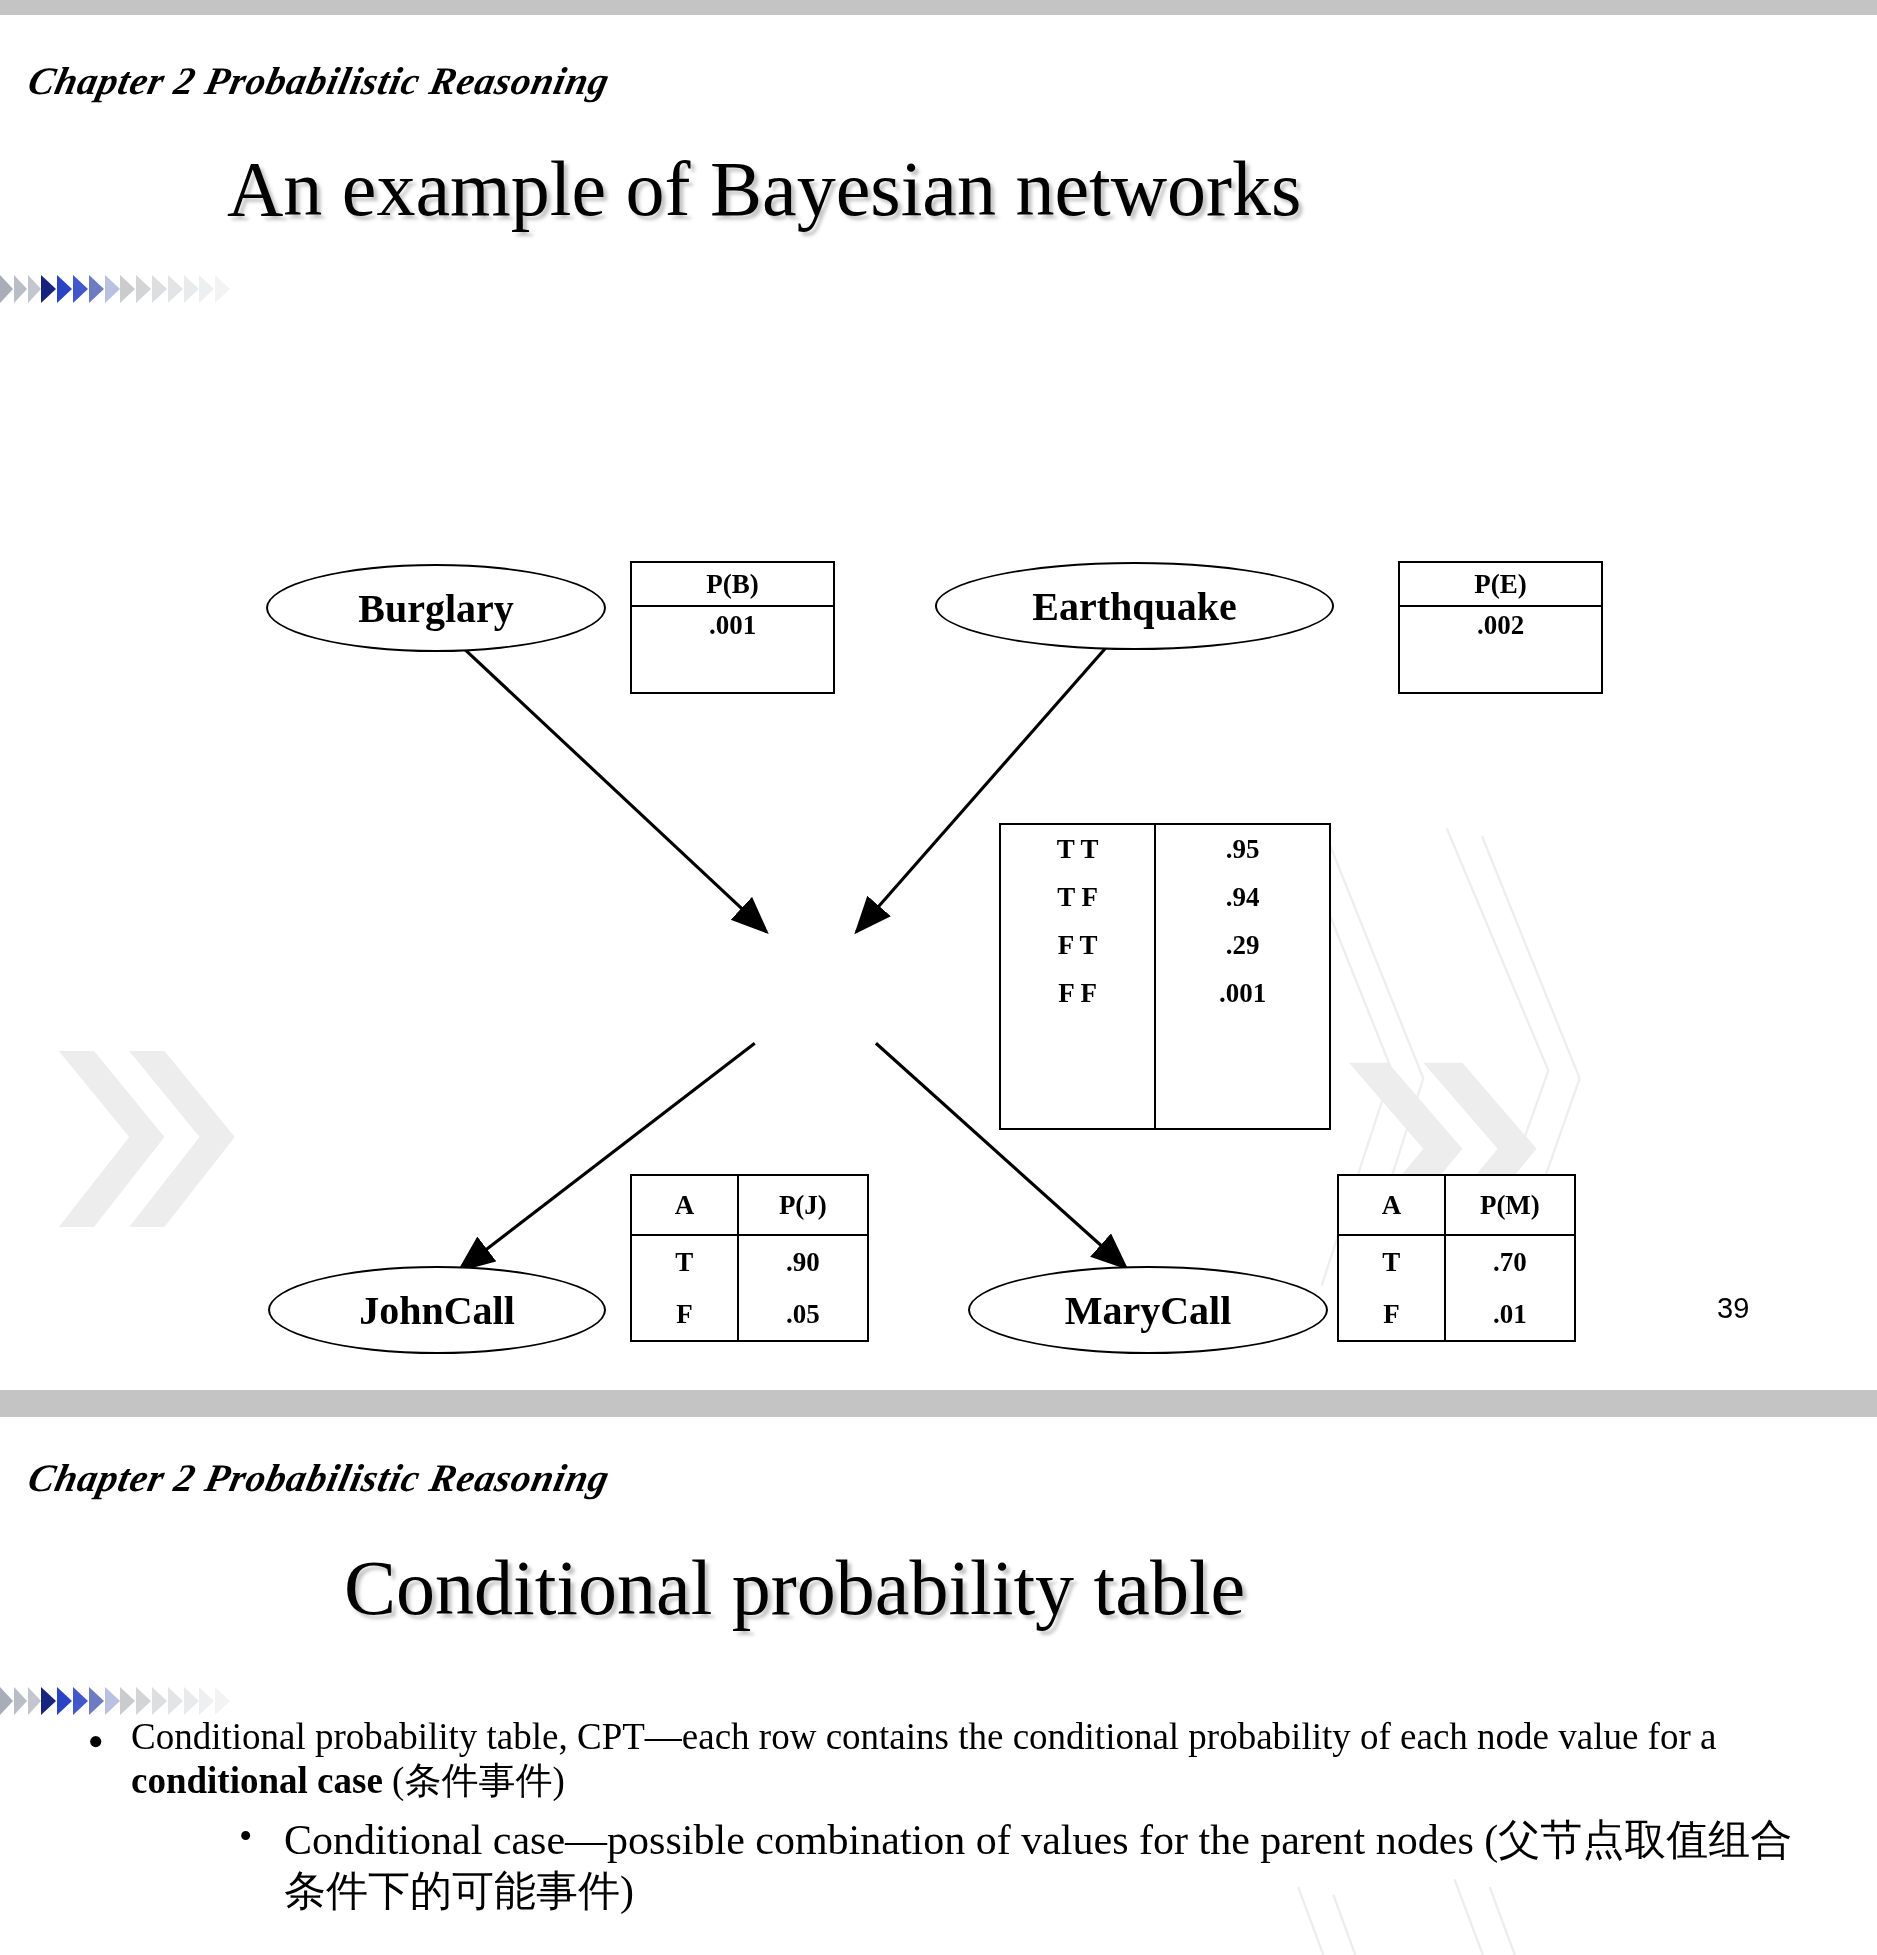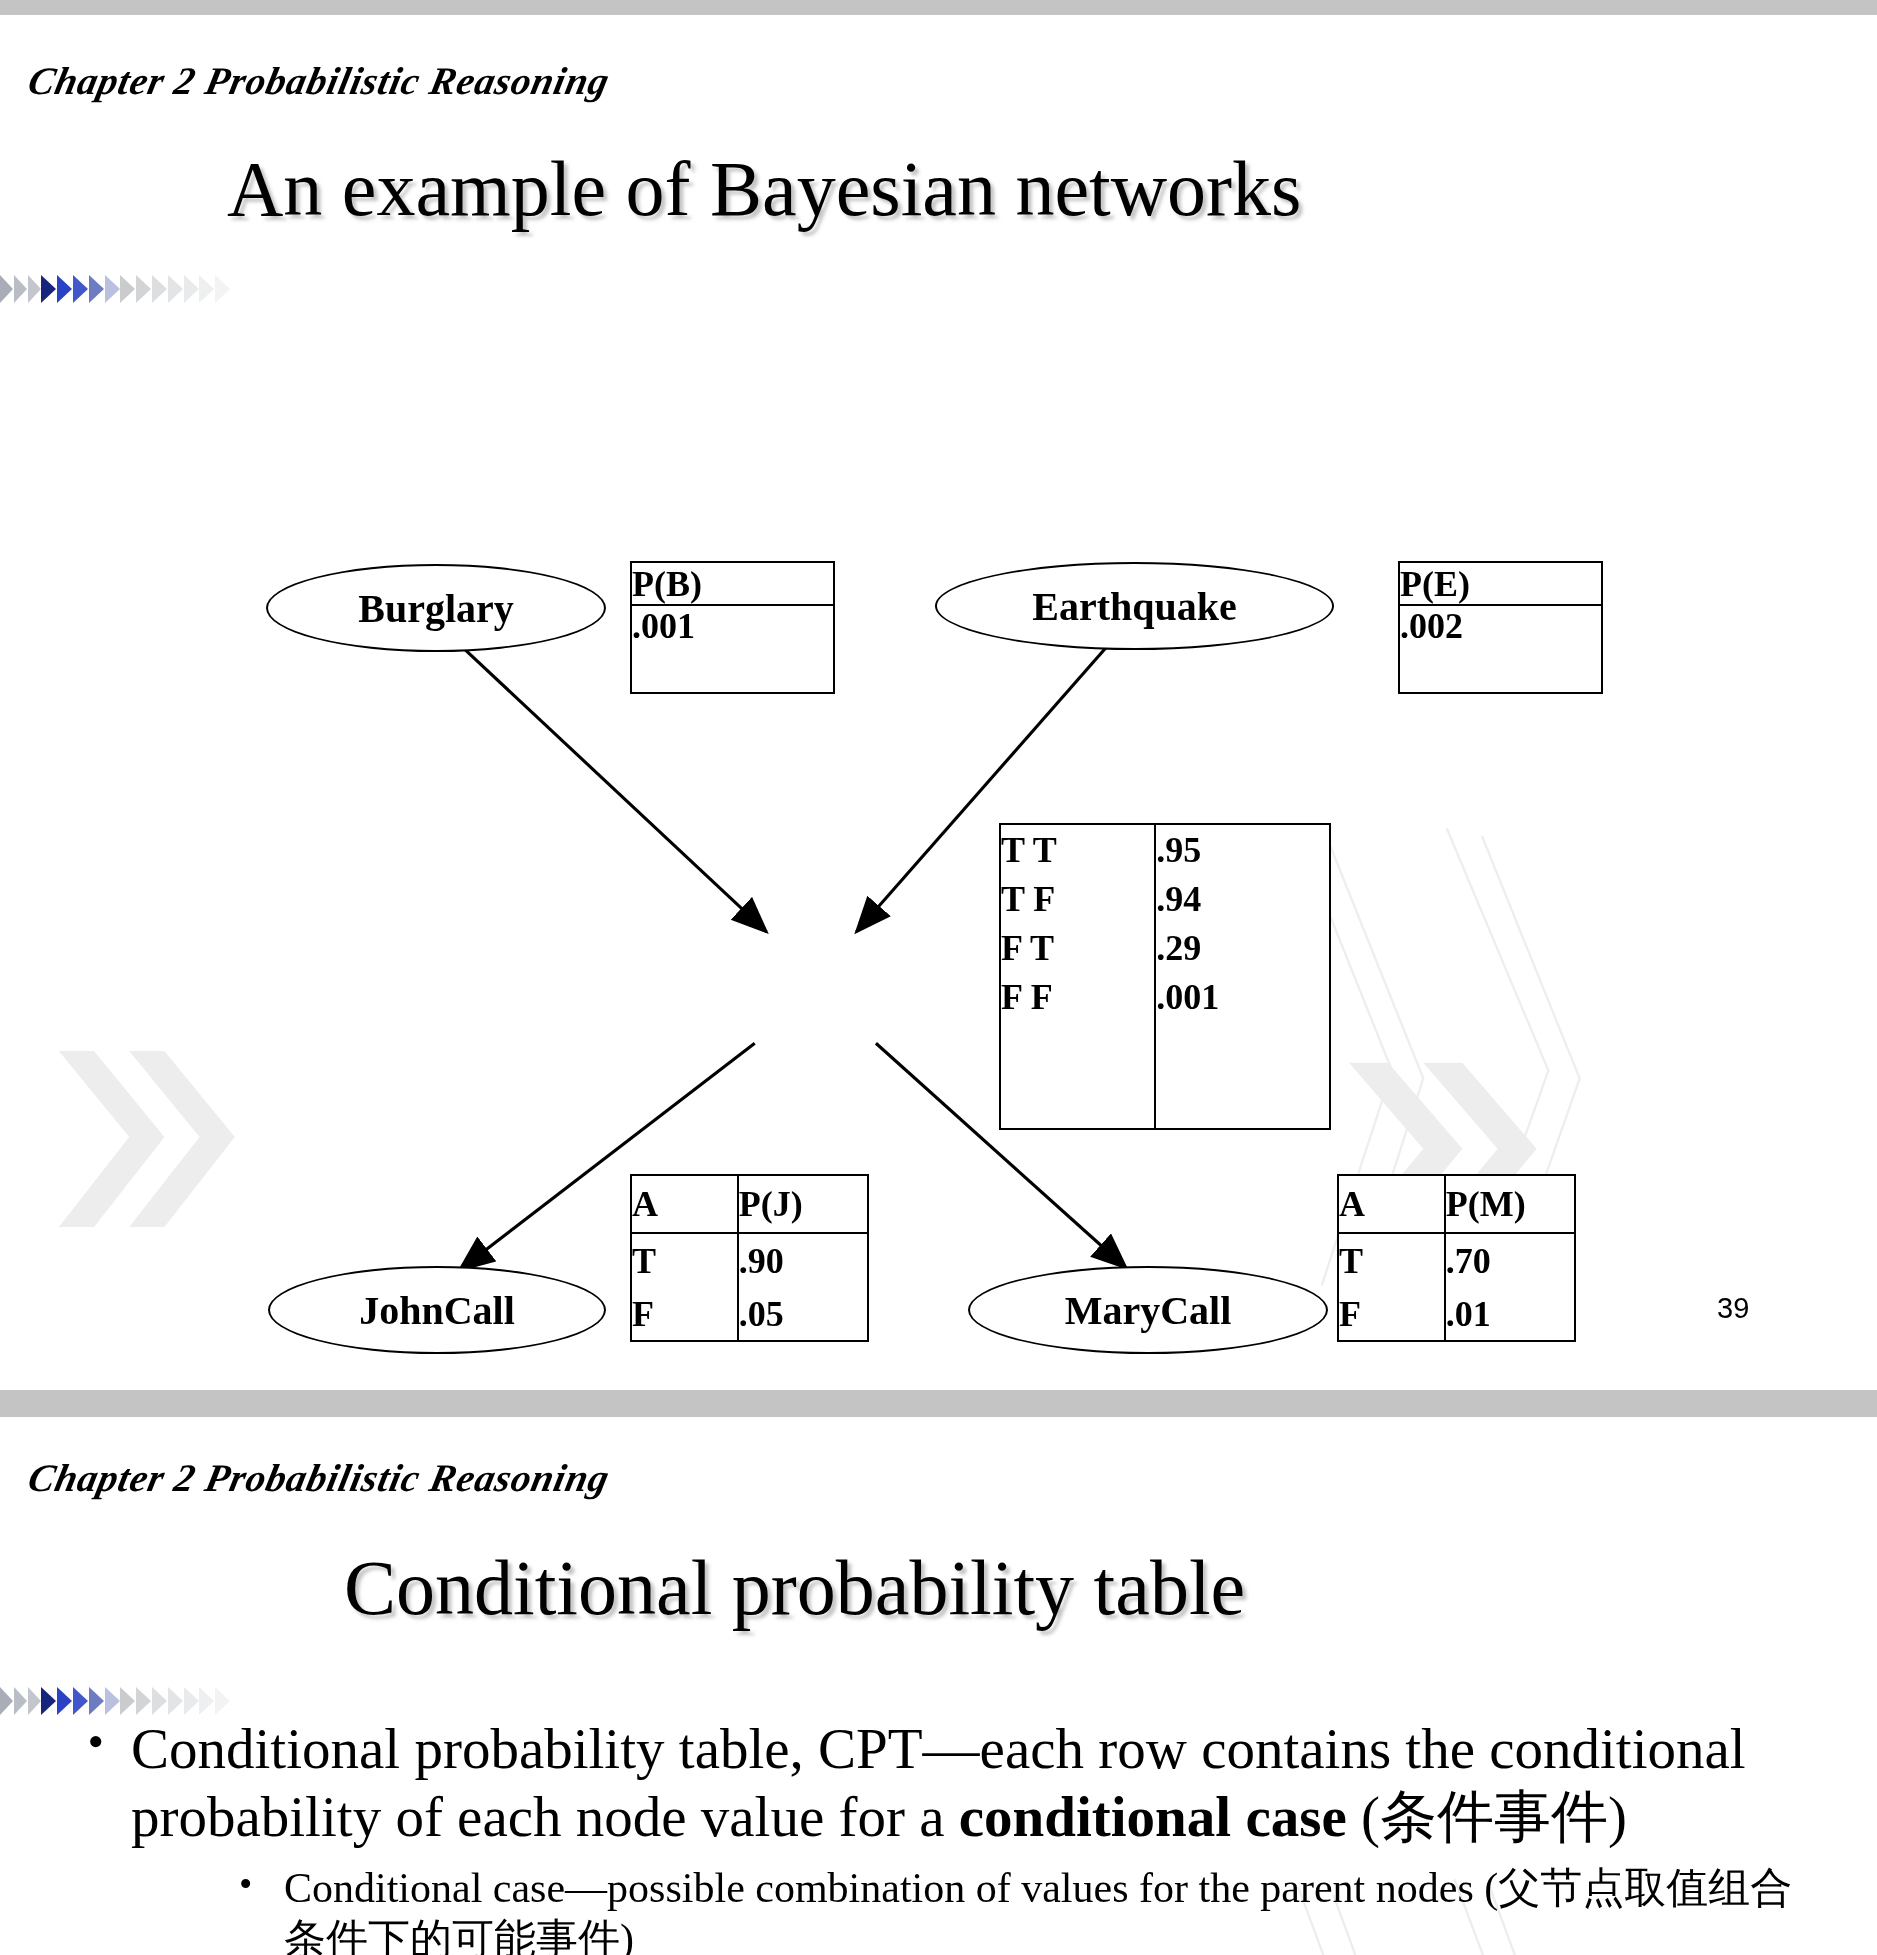--- a/index.html
+++ b/index.html
@@ -57,38 +57,38 @@
     position:absolute;border:2px solid #000;border-radius:50%;
     background:#fff;display:flex;align-items:center;justify-content:center;
     font-family:"Liberation Serif",serif;font-weight:bold;font-size:40px;color:#000;
   }
   .cpt{
     position:absolute;background:#fff;border:2px solid #000;
     font-family:"Liberation Serif",serif;font-weight:bold;color:#000;
     box-sizing:border-box;
   }
   .cpt table{border-collapse:collapse;width:100%;height:100%;}
-  .cpt td,.cpt th{padding:0;font-weight:bold;font-size:36px;line-height:1.0;}
+  .cpt td,.cpt th{padding:0;text-align:center;font-weight:bold;font-size:27px;line-height:1.0;}
   .cpt .hdr td{border-bottom:2px solid #000;height:38px;}
   .cpt .vsep{border-right:2px solid #000;}
   .cpt td.rowcell{height:34px;}
 
   .side-label{
     position:absolute;font-family:"Liberation Serif",serif;
     font-size:55px;color:#000;white-space:nowrap;
   }
 
   svg.edges{position:absolute;left:0;top:0;width:1877px;height:1375px;pointer-events:none;}
 
   
   .bullets{position:absolute;}
   .b1{
     position:relative;
     font-family:"Liberation Serif",serif;
-    font-size:57px;line-height:1.20;color:#000;
+    font-size:37px;line-height:1.20;color:#000;
     padding-left:59px;margin-bottom:9.4px;
   }
   .b1::before{content:"\2022";position:absolute;left:15.6px;top:-2.3px;font-size:47px;}
   .b2{
     position:relative;
     font-family:"Liberation Serif",serif;
     font-size:42px;line-height:1.22;color:#000;
     padding-left:59px;margin:0 0 13.3px 0;
   }
   .b2::before{content:"\2022";position:absolute;left:14px;top:-1.6px;font-size:38px;color:inherit;}

